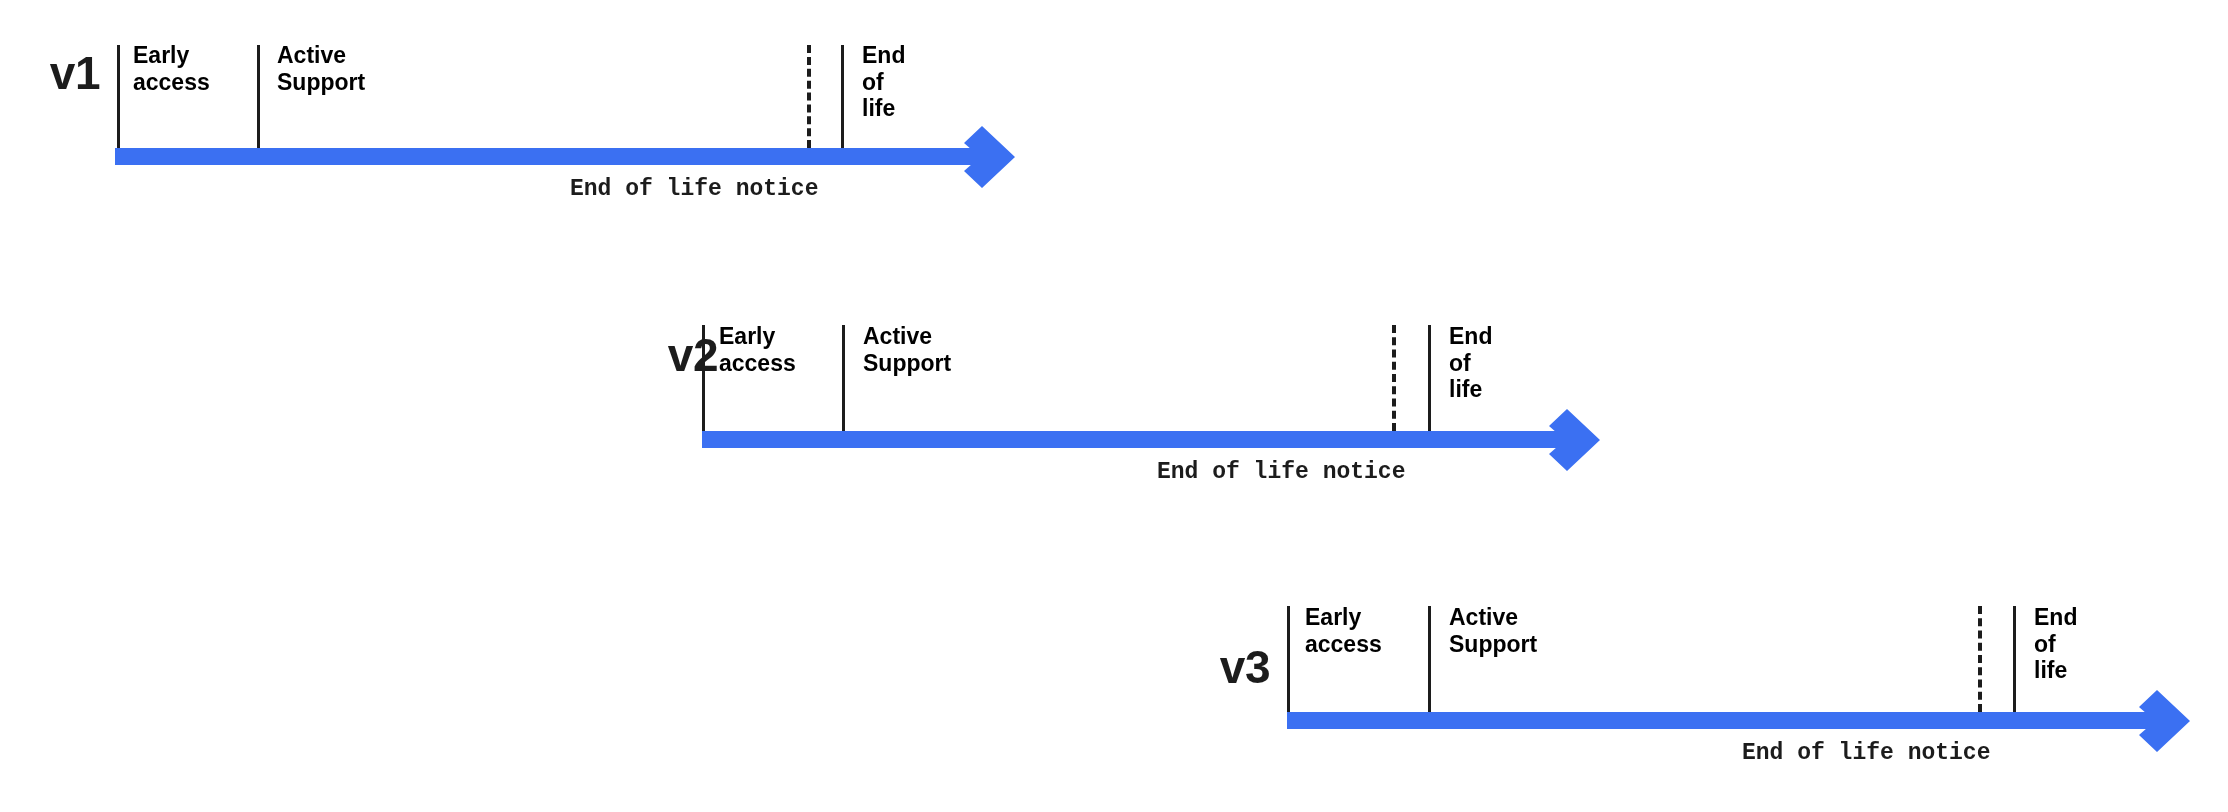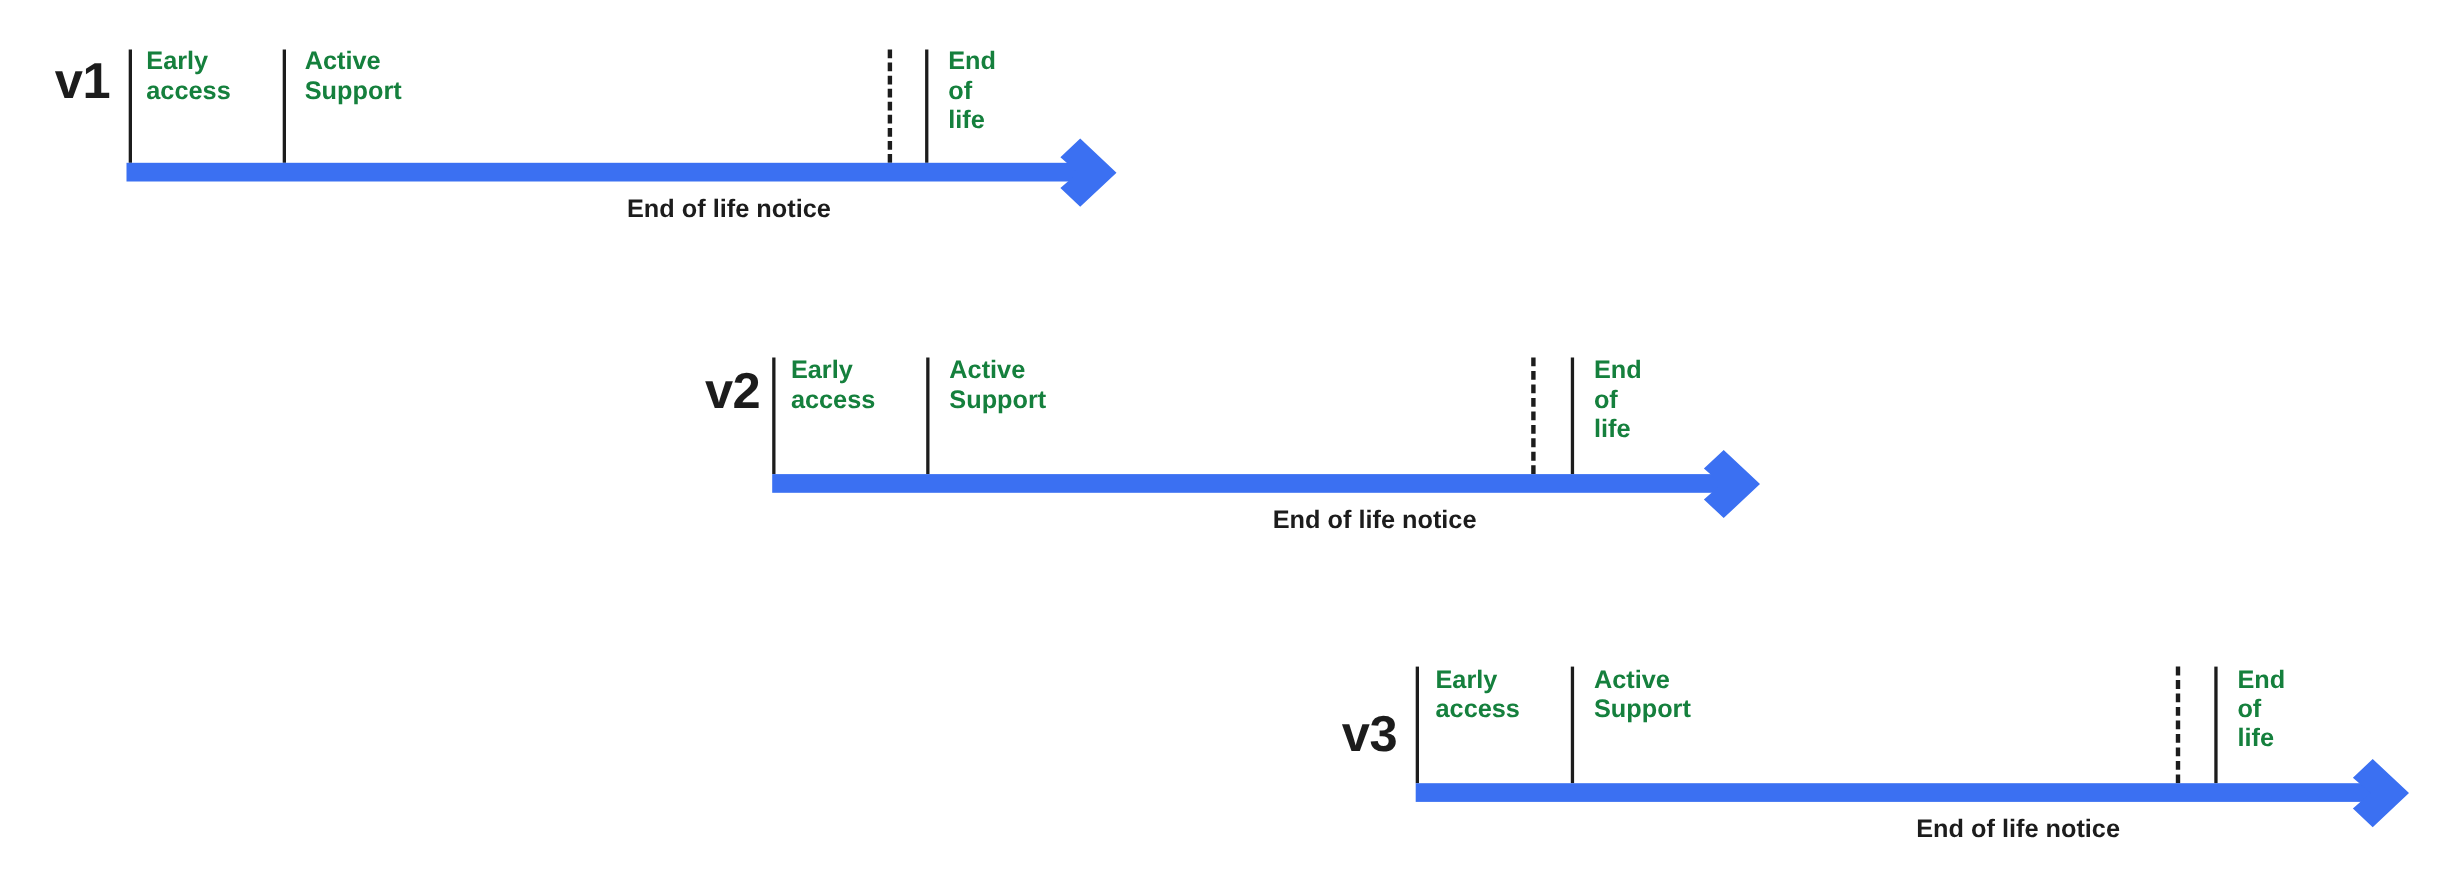--- a/index.html
+++ b/index.html
@@ -54,21 +54,21 @@
     position: absolute;
     width: 0;
     border-left: 4px dashed #1c1c1c;
   }
 
   
   .phase-label {
     position: absolute;
     font-size: 23px;
     font-weight: 700;
-    color: #15803d;
+    color: #000000;
     line-height: 1.16;
     white-space: pre-line;
   }
 
   
   .timeline-bar {
     position: absolute;
     height: 17px;
     background: #3b70f2;
   }
@@ -80,20 +80,21 @@
   }
 
   
   .bar-caption {
     position: absolute;
     font-size: 23px;
     font-weight: 700;
     color: #1c1c1c;
     line-height: 1.16;
     white-space: nowrap;
+    font-family: Liberation Mono, monospace;
   }
 </style>
 </head>
 <body>
 
 <div id="diagram">
 
   <div class="lifecycle-row">
 
     <div class="version-label" style="left:20px; top:50px; width:80px;">v1</div>
@@ -117,21 +118,21 @@
 
     <svg class="timeline-arrow" style="left:960px; top:126px;" width="64" height="62" viewBox="0 0 64 62">
       <polygon points="22,0 55,31 22,62 4,45 20,31 4,17" fill="#3b70f2"></polygon>
     </svg>
 
     <div class="bar-caption" style="left:570px; top:176px;">End of life notice</div>
   </div>
 
   <div class="lifecycle-row">
 
-    <div class="version-label" style="left:611px; top:332px; width:80px;">v2</div>
+    <div class="version-label" style="left:638px; top:332px; width:80px;">v2</div>
 
     <div class="phase-divider" style="left:702px; top:325px; height:106px;"></div>
 
     <div class="phase-label" style="left:719px; top:323px;">Early
 access</div>
 
     <div class="phase-divider" style="left:842px; top:325px; height:106px;"></div>
 
     <div class="phase-label" style="left:863px; top:323px;">Active Support</div>
 

